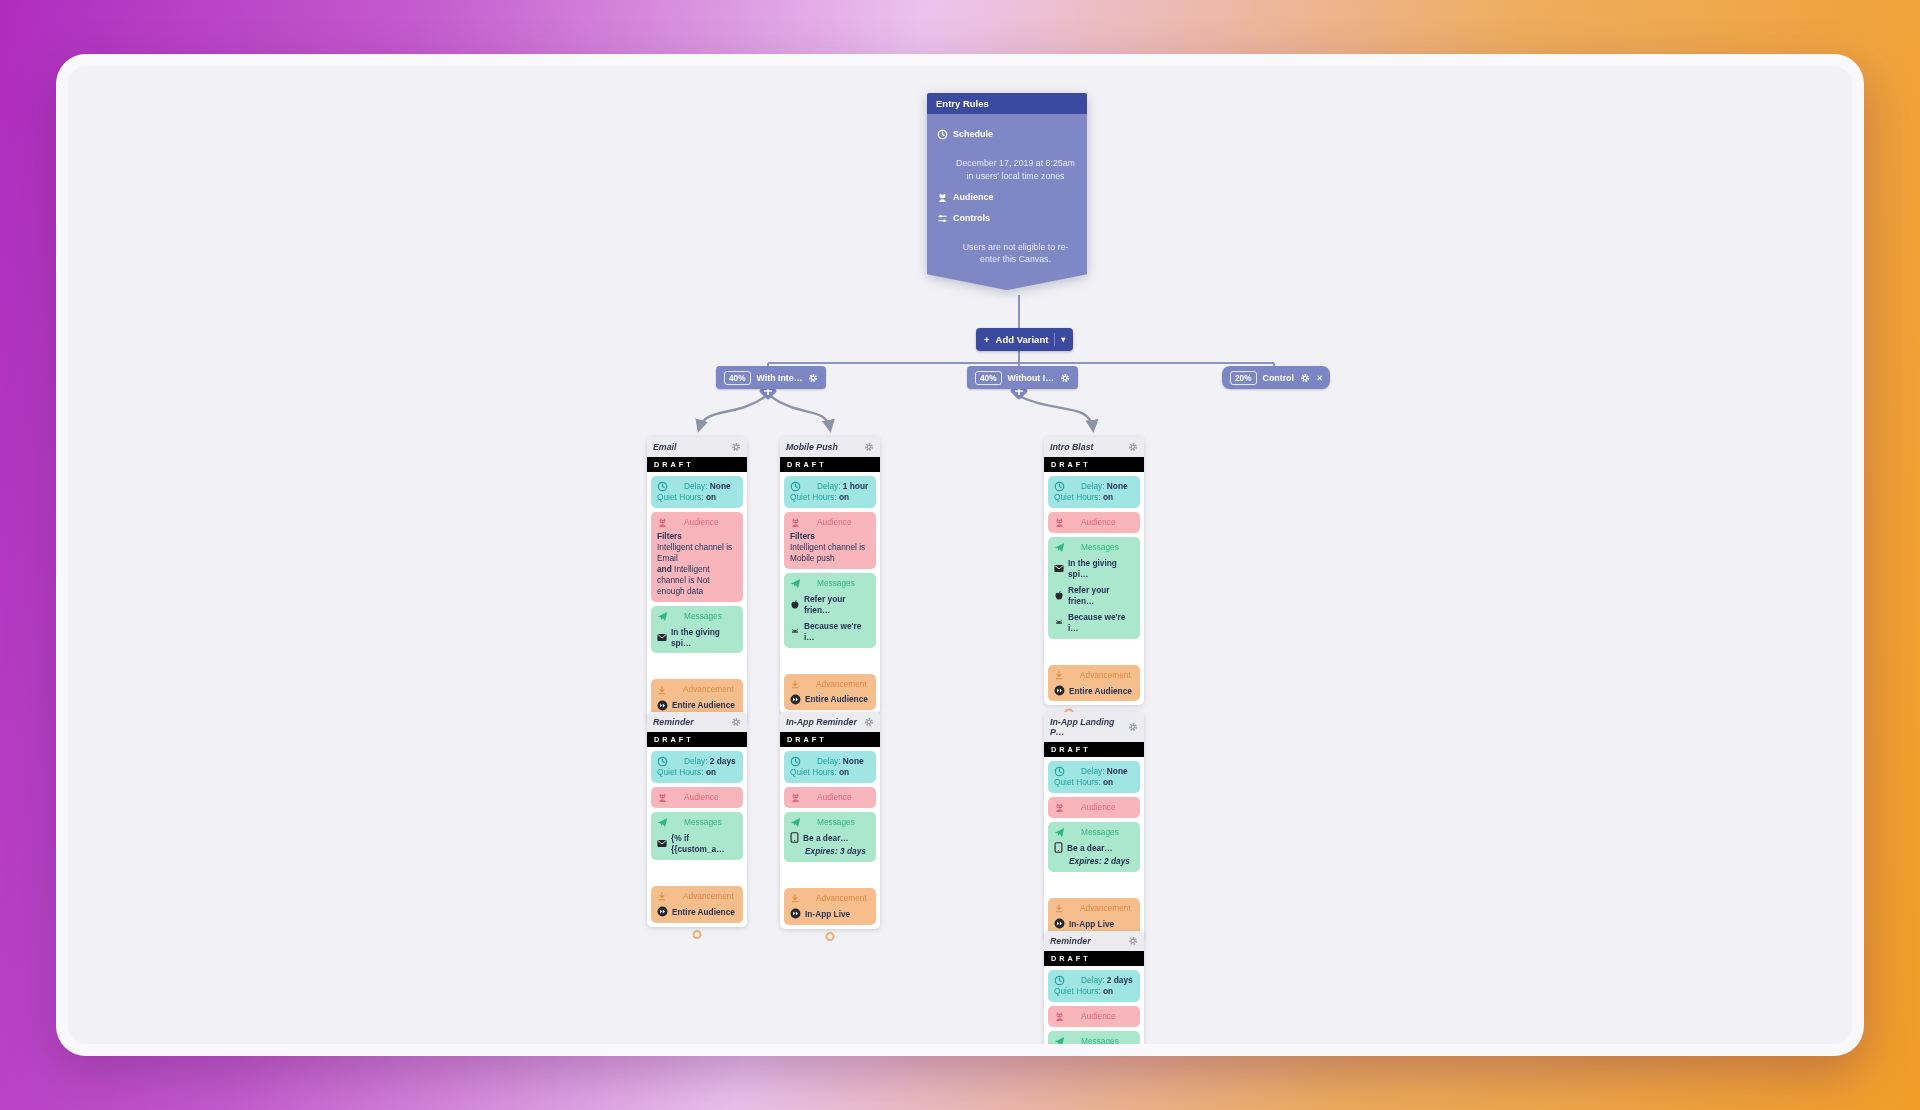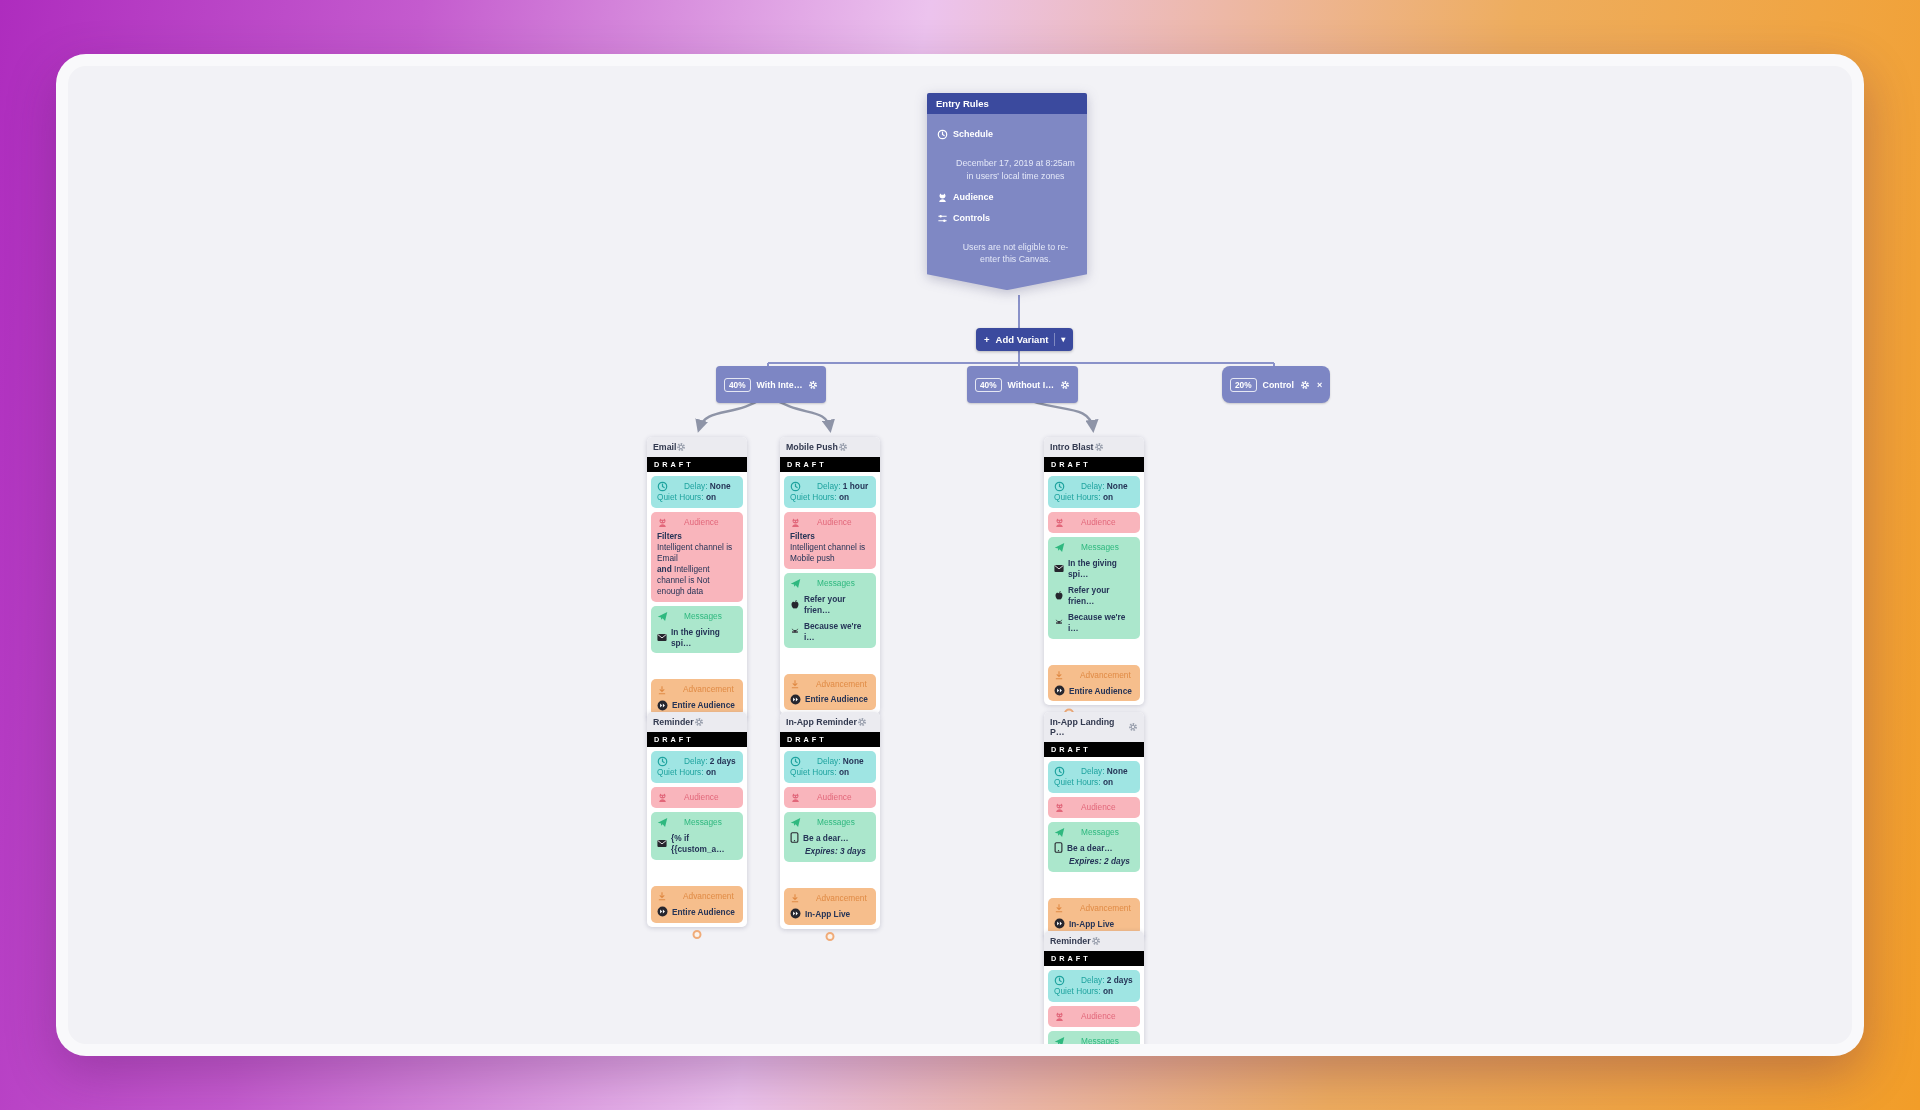--- a/index.html
+++ b/index.html
@@ -28,38 +28,38 @@
 
   
   #add-variant { position:absolute; left:976px; top:328px; height:23px; z-index:2;
     background:#3b4a9e; border-radius:4px; color:#fff; display:flex; align-items:center;
     gap:6px; padding:0 8px; font-size:9.5px; font-weight:bold; cursor:pointer;
     box-shadow:0 1px 3px rgba(0,0,0,.25); }
   #add-variant .divider { width:1px; height:13px; background:rgba(255,255,255,.35); }
   #add-variant .caret { font-size:8px; }
 
   
-  .vlabel { position:absolute; top:366px; height:37px; z-index:2; background:#7d86c4;
+  .vlabel { position:absolute; top:366px; height:23px; z-index:2; background:#7d86c4;
     border-radius:4px; display:flex; align-items:center; gap:6px; padding:0 8px;
     color:#fff; font-size:8.8px; font-weight:bold; box-shadow:0 1px 2px rgba(0,0,0,.18); }
   .chip { border:1px solid rgba(255,255,255,.8); border-radius:3px; padding:1px 4px; font-size:8.3px; }
   #v0 { left:716px; } #v1 { left:967px; } #v2 { left:1222px;border-radius:8px; }
   .vclose { font-size:9px; margin-left:1px; cursor:pointer; }
   .vgear { display:flex; cursor:pointer; }
 
   
   .card { position:absolute; width:100px; background:#fff; border-radius:5px; z-index:2;
     box-shadow:0 1px 5px rgba(40,40,80,.20); font-size:8.3px; }
   #card-email{left:647px;top:437px} #card-mobile-push{left:780px;top:437px}
   #card-intro-blast{left:1044px;top:437px} #card-reminder-1{left:647px;top:712px}
   #card-in-app-reminder{left:780px;top:712px} #card-in-app-landing{left:1044px;top:712px}
   #card-reminder-2{left:1044px;top:931px}
-  .card-head { display:flex; align-items:center;
+  .card-head { display:flex; justify-content:space-between; align-items:center;
     background:#ebebf0; border-radius:5px 5px 0 0; padding:5px 6px;
-    color:#333a50; font-weight:bold; font-size:8.8px; }
+    color:#333a50; font-weight:bold; font-size:8.8px;font-style:italic; }
   .card-head .gear { color:#9aa0ae; display:flex; cursor:pointer; }
   .draft { background:#000000; color:#fff; font-size:7.3px; font-weight:bold;
     letter-spacing:3px; padding:3px 0 3px 7px; }
   .sec { margin:4px; border-radius:5px; padding:5px 6px; line-height:1.32; }
   .sec .hdr { display:flex; align-items:center; gap:16px; font-weight:normal; }
   .teal { background:#9fe5e3; color:#1fa39f; }
   .teal b { color:#253457; }
   .pink { background:#f9b5bc; }
   .pink .hdr { color:#e2677a; }
   .pink .lines { color:#253457; margin-top:3px; }

